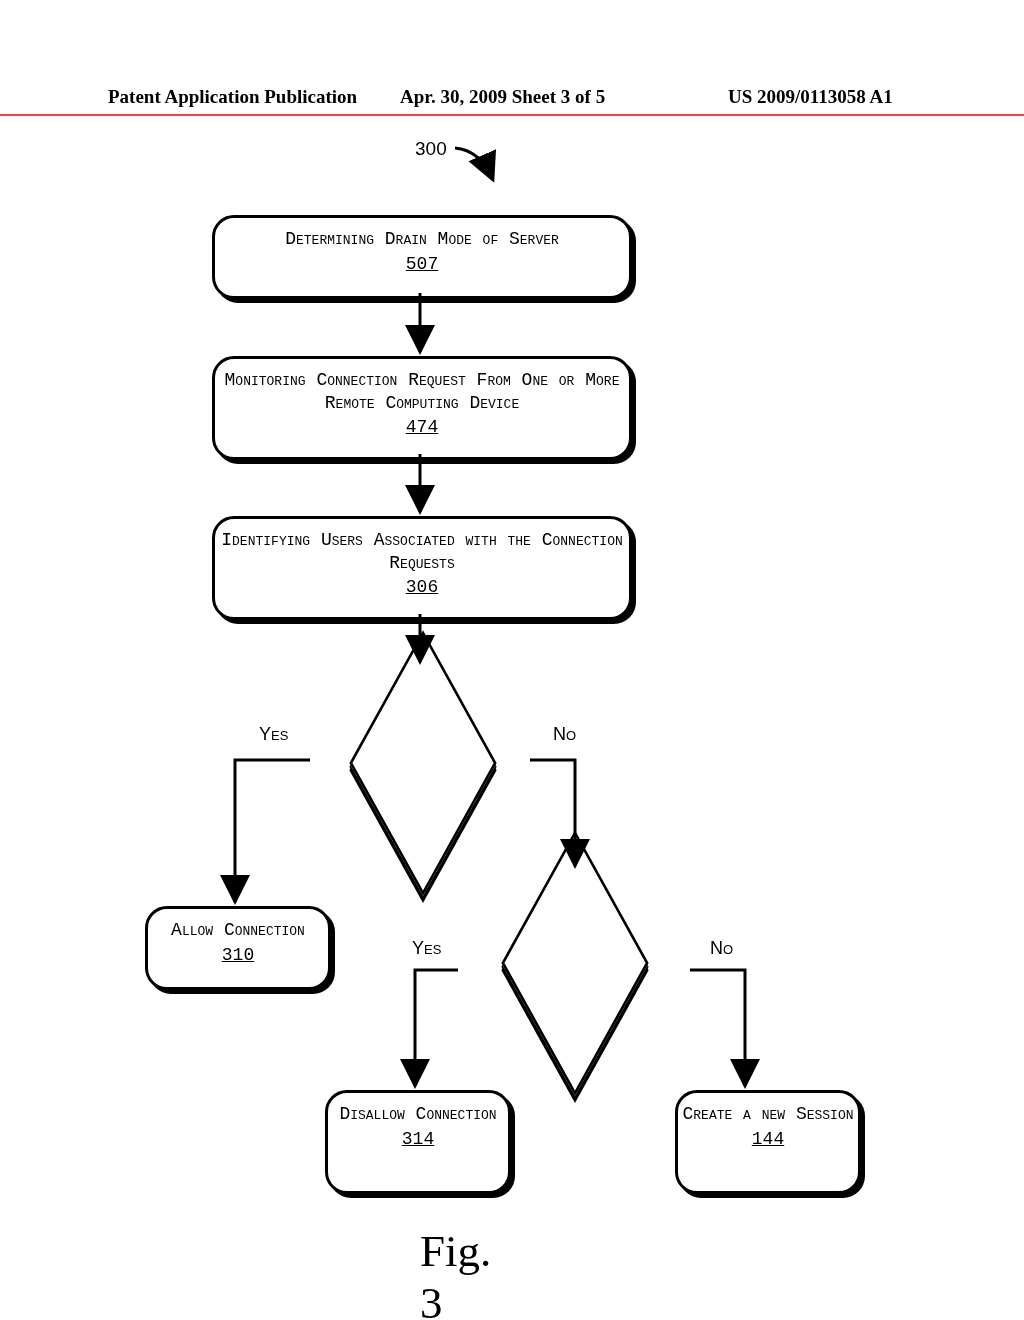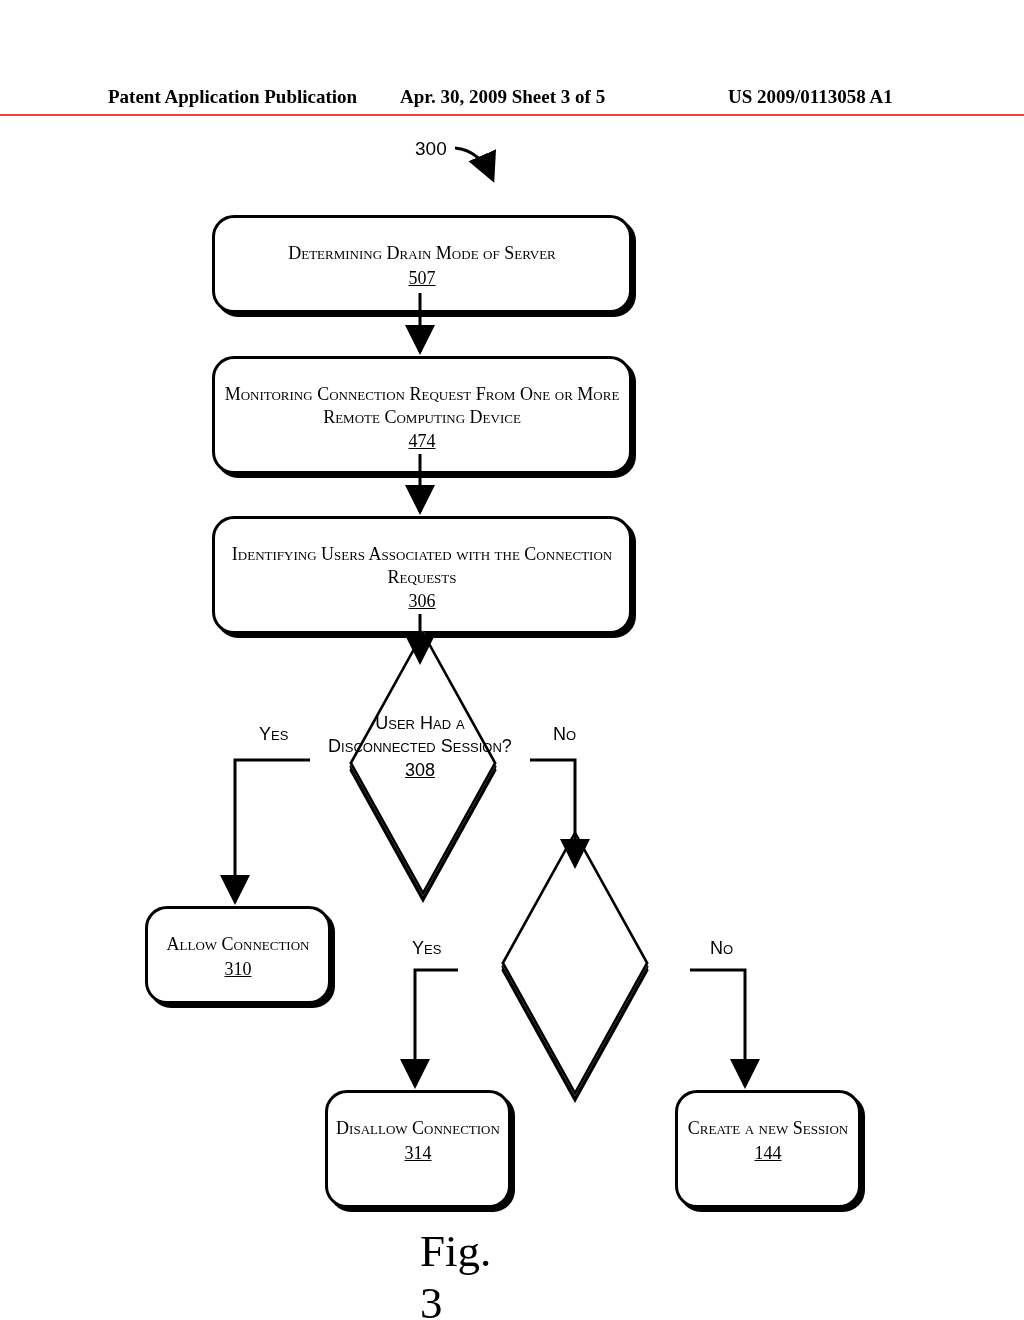--- a/index.html
+++ b/index.html
@@ -29,22 +29,22 @@
 
   .rbox {
     position: absolute;
     border: 3px solid #000;
     border-radius: 22px;
     background: #fff;
     text-align: center;
     font-size: 18px;
     font-variant: small-caps;
     box-shadow: 4px 4px 0 #000;
-    padding-top: 24px;
-    font-family: Liberation Serif, serif;
+    padding-top: 10px;
+    font-family: Liberation Mono, monospace;
     line-height: 1.25;
   }
   .rbox .ref { text-decoration: underline; display: inline-block; margin-top: 2px; }
 
   .diamond-wrap { position: absolute; }
   .diamond {
     position: absolute;
     width: 140px;
     height: 140px;
     transform: rotate(45deg) skew(16deg, 16deg);
@@ -106,24 +106,20 @@
     <span class="ref">474</span>
   </div>
 
   <div class="rbox" style="left:212px; top:516px; width:414px; height:88px;">
     <span>Identifying Users Associated with the Connection Requests</span><br>
     <span class="ref">306</span>
   </div>
 
   <div class="diamond-wrap" style="left:320px; top:660px; width:200px; height:200px;">
     <div class="diamond" style="left:30px; top:30px;"></div>
-    <div class="dlabel" style="left:0px; top:52px;">
-      <span>User Had a Disconnected Session?</span><br>
-      <span class="ref">308</span>
-    </div>
   </div>
 
   <div class="edge-label" style="left:259px; top:724px;">Yes</div>
   <div class="edge-label" style="left:553px; top:724px;">No</div>
 
   <div class="rbox" style="left:145px; top:906px; width:180px; height:68px;">
     <span>Allow Connection</span><br>
     <span class="ref">310</span>
   </div>
 

